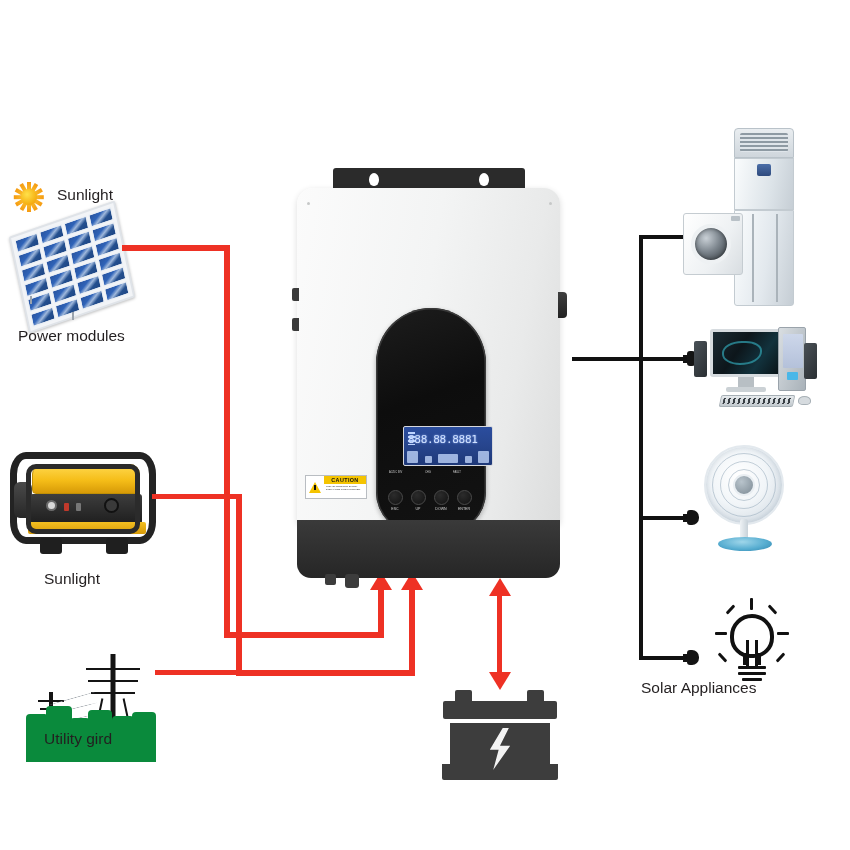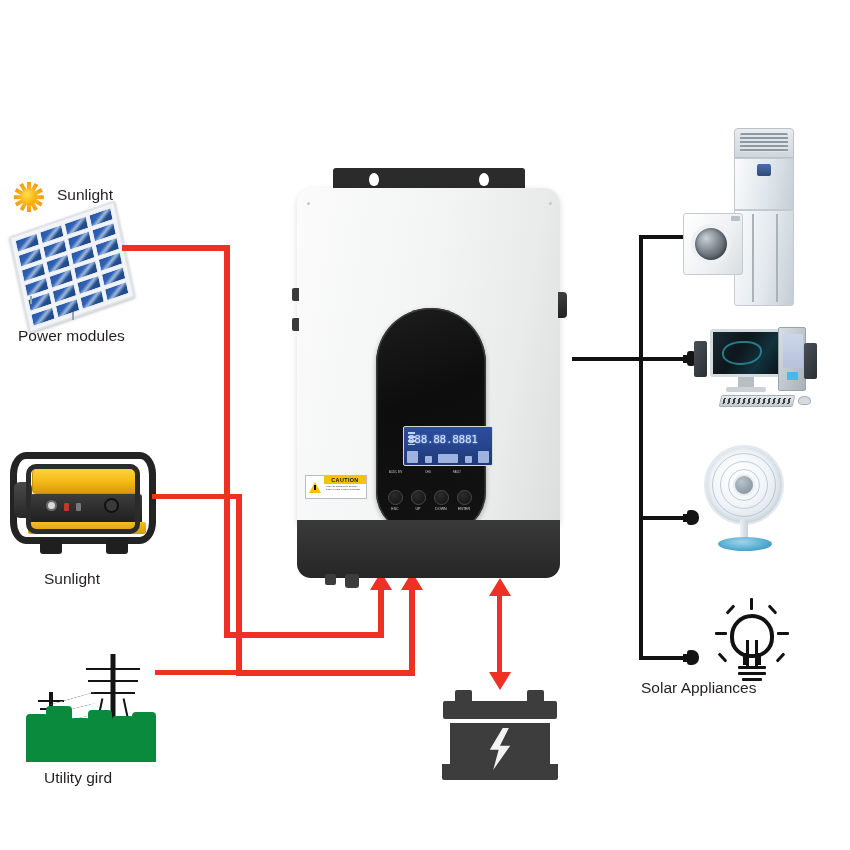--- a/index.html
+++ b/index.html
@@ -345,21 +345,21 @@
     <div class="wireline" style="left:24px; top:58px; width:48px; transform:rotate(-14deg);"></div>
     <div class="wireline" style="left:26px; top:68px; width:48px; transform:rotate(-12deg);"></div>
     <div class="bush" style="left:0px; width:22px; height:18px;"></div>
     <div class="bush" style="left:20px; width:26px; height:26px;"></div>
     <div class="bush" style="left:44px; width:20px; height:14px;"></div>
     <div class="bush" style="left:62px; width:24px; height:22px;"></div>
     <div class="bush" style="left:86px; width:22px; height:16px;"></div>
     <div class="bush" style="left:106px; width:24px; height:20px;"></div>
     <div class="ground"></div>
   </div>
-  <div class="lbl" style="left:44px; top:769px;">Utility gird</div>
+  <div class="lbl" style="left:44px; top:730px;">Utility gird</div>
 
   <div>
     <div class="w" style="left:122px; top:245px; width:108px; height:6px;"></div>
     <div class="w" style="left:224px; top:245px; width:6px; height:393px;"></div>
     <div class="w" style="left:224px; top:632px; width:160px; height:6px;"></div>
     <div class="w" style="left:378px; top:588px; width:6px; height:48px;"></div>
     <div class="arrow-up" style="left:370px; top:572px;"></div>
   </div>
 
   <div>

